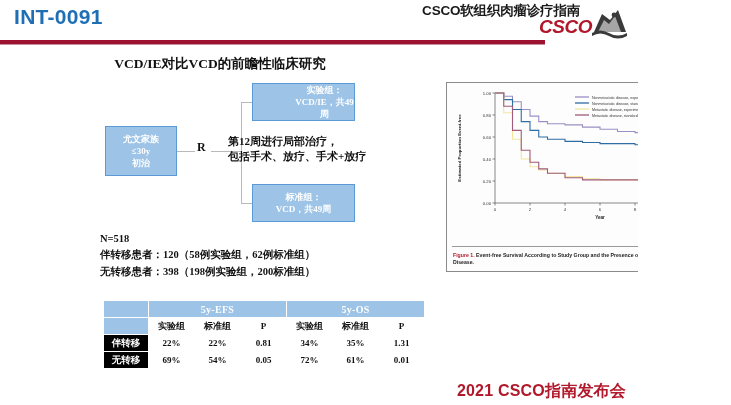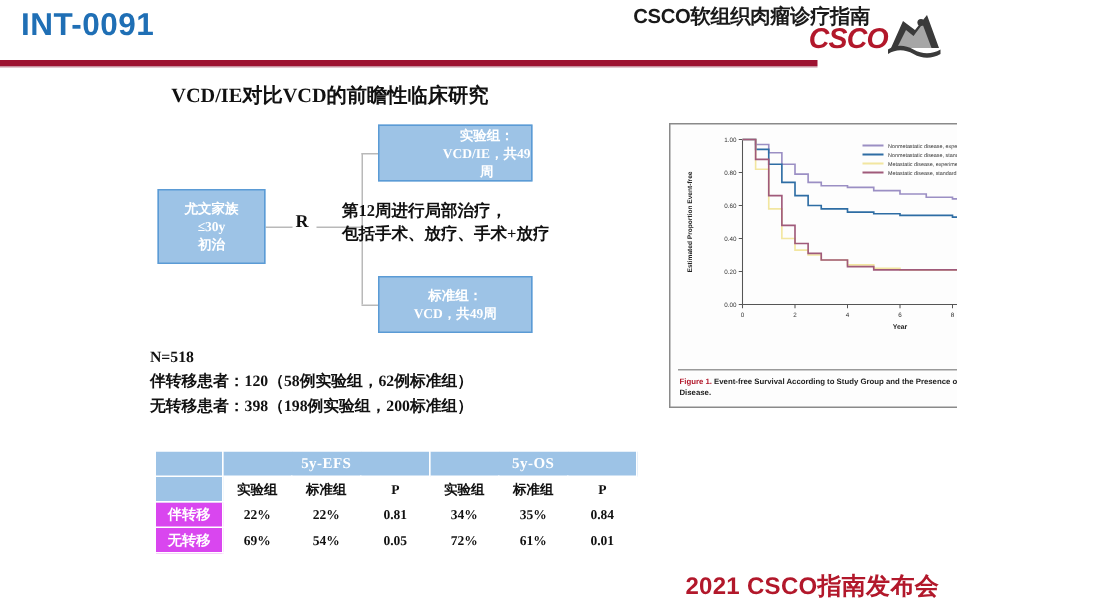--- a/index.html
+++ b/index.html
@@ -206,21 +206,21 @@
     font-size: 10px;
     letter-spacing: 0.3px;
   }
   .tbl .sub-head {
     background: #ffffff;
     color: #111;
     width: 45px;
     font-size: 9px;
   }
   .tbl .row-lbl {
-    background: #d946ef;
+    background: #000000;
     color: #ffffff;
     font-size: 9.5px;
     width: 44px;
   }
   .tbl .val { background: #ffffff; color: #111; font-size: 9px; }
 
   
   .chart-frame {
     position: absolute;
     left: 446px;
@@ -354,21 +354,21 @@
       <td class="sub-head">标准组</td>
       <td class="sub-head">P</td>
     </tr>
     <tr>
       <td class="row-lbl">伴转移</td>
       <td class="val">22%</td>
       <td class="val">22%</td>
       <td class="val">0.81</td>
       <td class="val">34%</td>
       <td class="val">35%</td>
-      <td class="val">0.84</td>
+      <td class="val">1.31</td>
     </tr>
     <tr>
       <td class="row-lbl">无转移</td>
       <td class="val">69%</td>
       <td class="val">54%</td>
       <td class="val">0.05</td>
       <td class="val">72%</td>
       <td class="val">61%</td>
       <td class="val">0.01</td>
     </tr>

